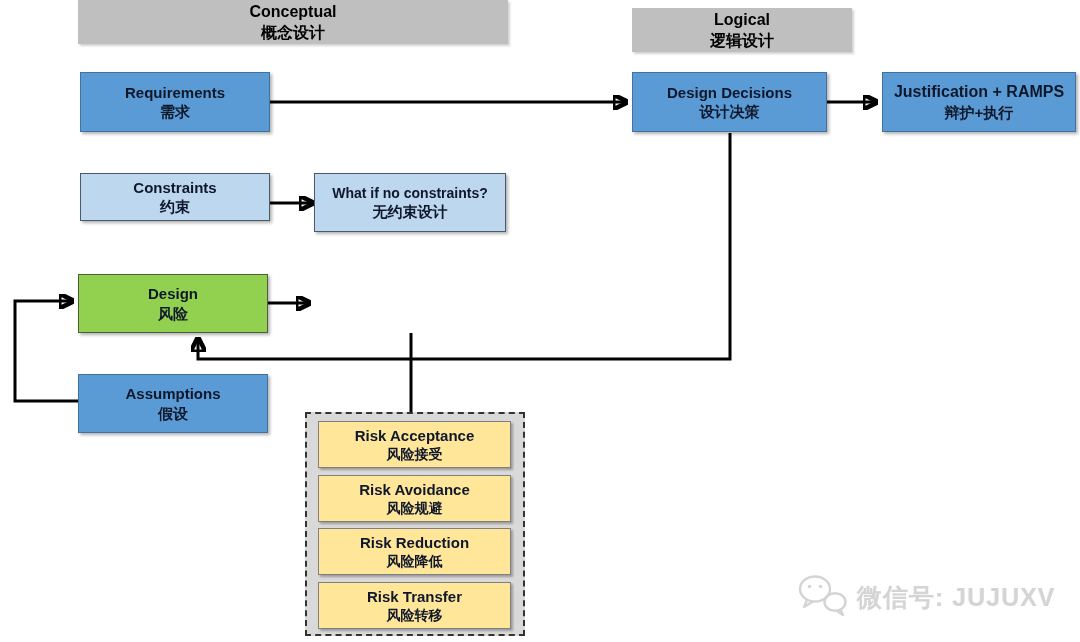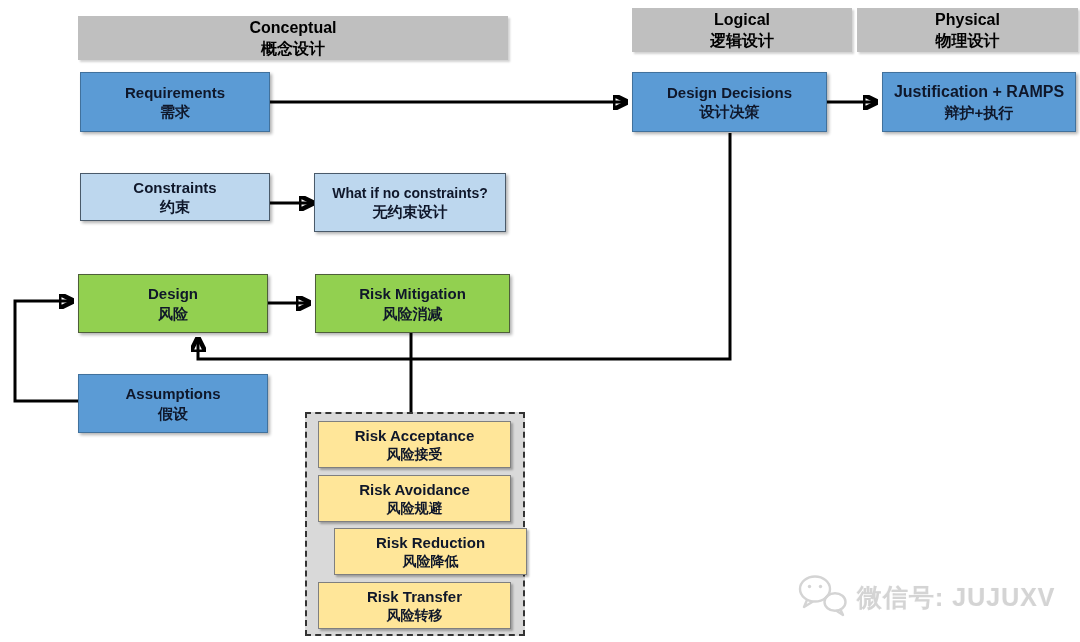--- a/index.html
+++ b/index.html
@@ -64,31 +64,27 @@
     </defs>
     <path d="M270,102 H626" marker-end="url(#arrow)"></path>
     <path d="M827,102 H876" marker-end="url(#arrow)"></path>
     <path d="M270,203 H312" marker-end="url(#arrow)"></path>
     <path d="M268,303 H309" marker-end="url(#arrow)"></path>
     <path d="M730,133 V359 H198 V339" marker-end="url(#arrow)"></path>
     <path d="M411,333 V412"></path>
     <path d="M78,401 H15 V301 H72" marker-end="url(#arrow)"></path>
   </svg>
 
-  <div class="bar" style="left:78px;top:16px;width:430px;height:44px">
+  <div class="bar" style="left:78px;top:0;width:430px;height:44px">
     <div>Conceptual</div>
     <div>概念设计</div>
   </div>
   <div class="bar" style="left:632px;top:8px;width:220px;height:44px">
     <div>Logical</div>
     <div>逻辑设计</div>
-  </div>
-  <div class="bar" style="left:857px;top:8px;width:221px;height:44px">
-    <div>Physical</div>
-    <div>物理设计</div>
   </div>
 
   <div class="node blue" style="left:80px;top:72px;width:190px;height:60px">
     <div class="en">Requirements</div>
     <div class="zh">需求</div>
   </div>
   <div class="node blue" style="left:632px;top:72px;width:195px;height:60px">
     <div class="en">Design Decisions</div>
     <div class="zh">设计决策</div>
   </div>
@@ -101,39 +97,35 @@
     <div class="zh">约束</div>
   </div>
   <div class="node lightblue" style="left:314px;top:173px;width:192px;height:59px">
     <div class="en" style="font-size:14px">What if no constraints?</div>
     <div class="zh">无约束设计</div>
   </div>
   <div class="node green" style="left:78px;top:274px;width:190px;height:59px">
     <div class="en">Design</div>
     <div class="zh">风险</div>
   </div>
-  <div class="node green" style="left:315px;top:274px;width:195px;height:59px">
-    <div class="en">Risk Mitigation</div>
-    <div class="zh">风险消减</div>
-  </div>
   <div class="node blue" style="left:78px;top:374px;width:190px;height:59px">
     <div class="en">Assumptions</div>
     <div class="zh">假设</div>
   </div>
 
   <div class="group" style="left:305px;top:412px;width:220px;height:224px"></div>
   <div class="node yellow" style="left:318px;top:421px;width:193px;height:47px">
     <div class="en">Risk Acceptance</div>
     <div class="zh">风险接受</div>
   </div>
   <div class="node yellow" style="left:318px;top:475px;width:193px;height:47px">
     <div class="en">Risk Avoidance</div>
     <div class="zh">风险规避</div>
   </div>
-  <div class="node yellow" style="left:334px;top:528px;width:193px;height:47px">
+  <div class="node yellow" style="left:318px;top:528px;width:193px;height:47px">
     <div class="en">Risk Reduction</div>
     <div class="zh">风险降低</div>
   </div>
   <div class="node yellow" style="left:318px;top:582px;width:193px;height:47px">
     <div class="en">Risk Transfer</div>
     <div class="zh">风险转移</div>
   </div>
 
   <div class="watermark" style="left:797px;top:572px;height:50px">
     <svg class="wechat-icon" width="52" height="48" viewBox="0 0 52 48">

